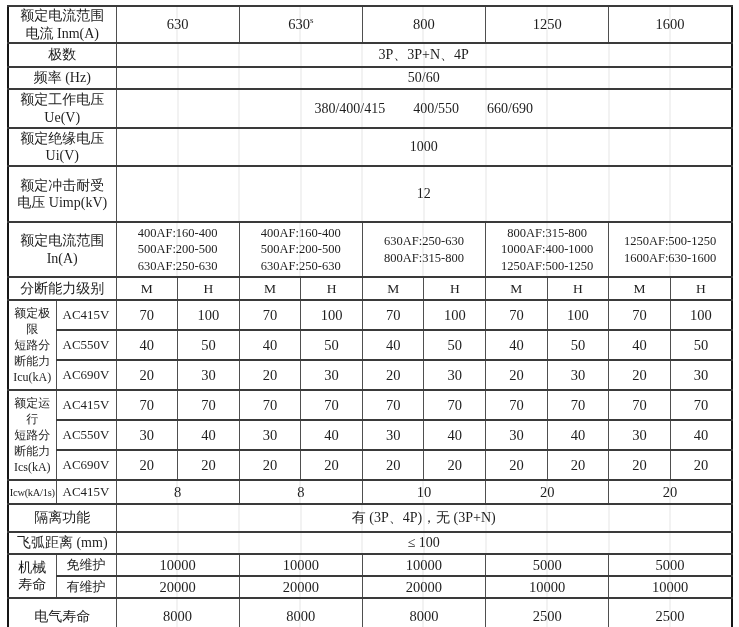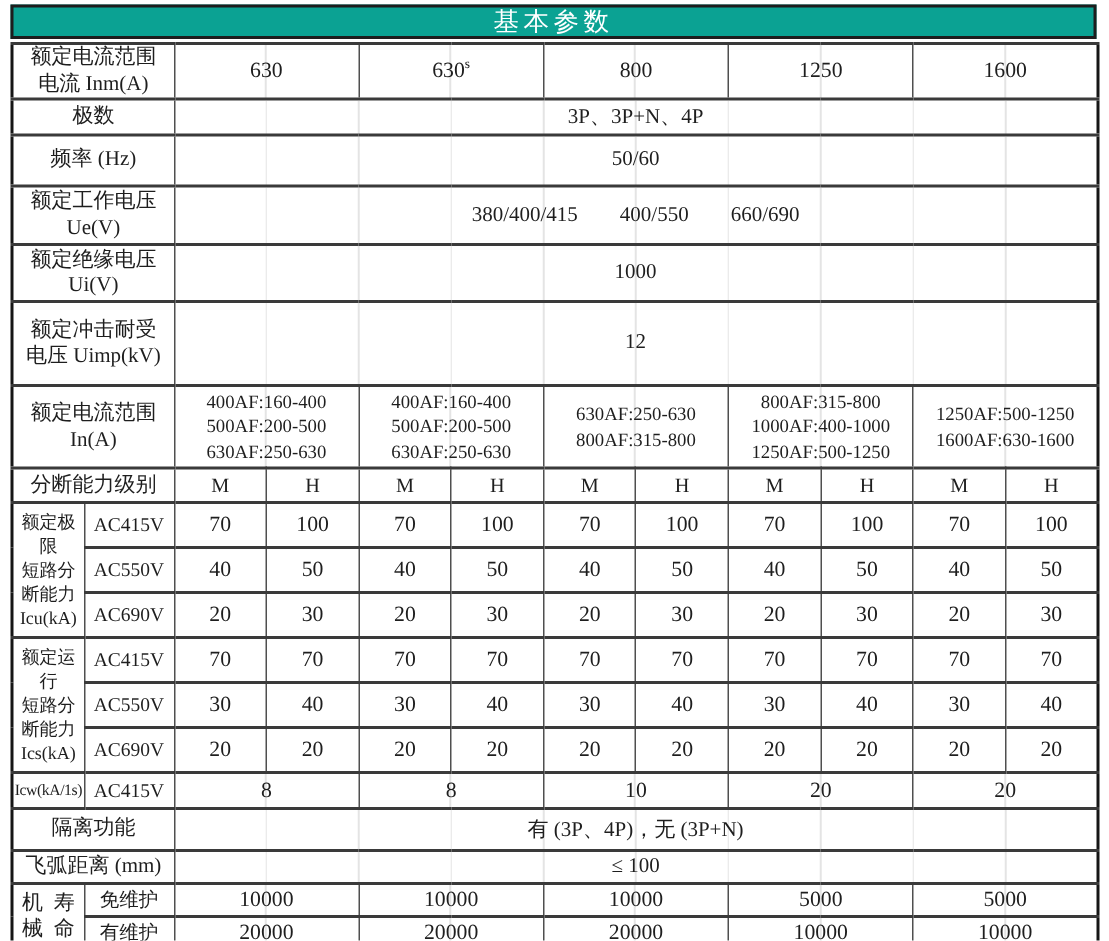--- a/index.html
+++ b/index.html
@@ -21,29 +21,28 @@
   .lbl{font-size:14px;line-height:1.25;}
   .lbl4{font-size:12px;line-height:1.35;padding:0 1px;}
   .icw{font-size:10.5px;letter-spacing:-0.3px;padding:0;}
   .rng{font-size:12.5px;line-height:1.32;padding:0 1px;}
   .sup{font-size:9px;vertical-align:super;line-height:0;}
   .gap{margin:0 14px;}
   .g2{background-image:linear-gradient(to right,
         transparent 0,transparent 60.3px,#e4e4e4 60.3px,#e4e4e4 61.3px,transparent 61.3px);}
   .g10{background-image:repeating-linear-gradient(to right,
         transparent 0,transparent 60.6px,#e4e4e4 60.6px,#e4e4e4 61.6px);}
-  .mechlbl{height:100%;display:flex;flex-direction:row;justify-content:flex-end;}
+  .mechlbl{height:100%;display:flex;flex-direction:column;justify-content:flex-end;}
   .strip{width:724px;height:4px;background:#0ba293;}
 </style>
 </head>
 <body>
 
 <div class="wrap">
 
-  <div class="hdr" style="background: rgb(11, 162, 147);">基本参数</div>
 
   <table>
     <colgroup>
       <col style="width:48px">
         <col style="width:60px">
       <col style="width:61.6px">
         <col style="width:61.6px">
         <col style="width:61.6px">
       <col style="width:61.6px">
         <col style="width:61.6px">
@@ -65,21 +64,21 @@
       <td colspan="2" class="num g2"><span>800</span><sup class="sup"></sup></td>
       <td colspan="2" class="num g2"><span>1250</span><sup class="sup"></sup></td>
       <td colspan="2" class="num g2"><span>1600</span><sup class="sup"></sup></td>
     </tr>
 
     <tr style="height:24px">
       <td colspan="2" class="lbl">极数</td>
       <td colspan="10" class="g10">3P、3P+N、4P</td>
     </tr>
 
-    <tr style="height:34px">
+    <tr style="height:22px">
       <td colspan="2" class="lbl">频率 (Hz)</td>
       <td colspan="10" class="g10">50/60</td>
     </tr>
 
     <tr style="height:39px">
       <td colspan="2" class="lbl">
         <div>额定工作电压</div>
             <div>Ue(V)</div>
       </td>
       <td colspan="10" class="g10">

